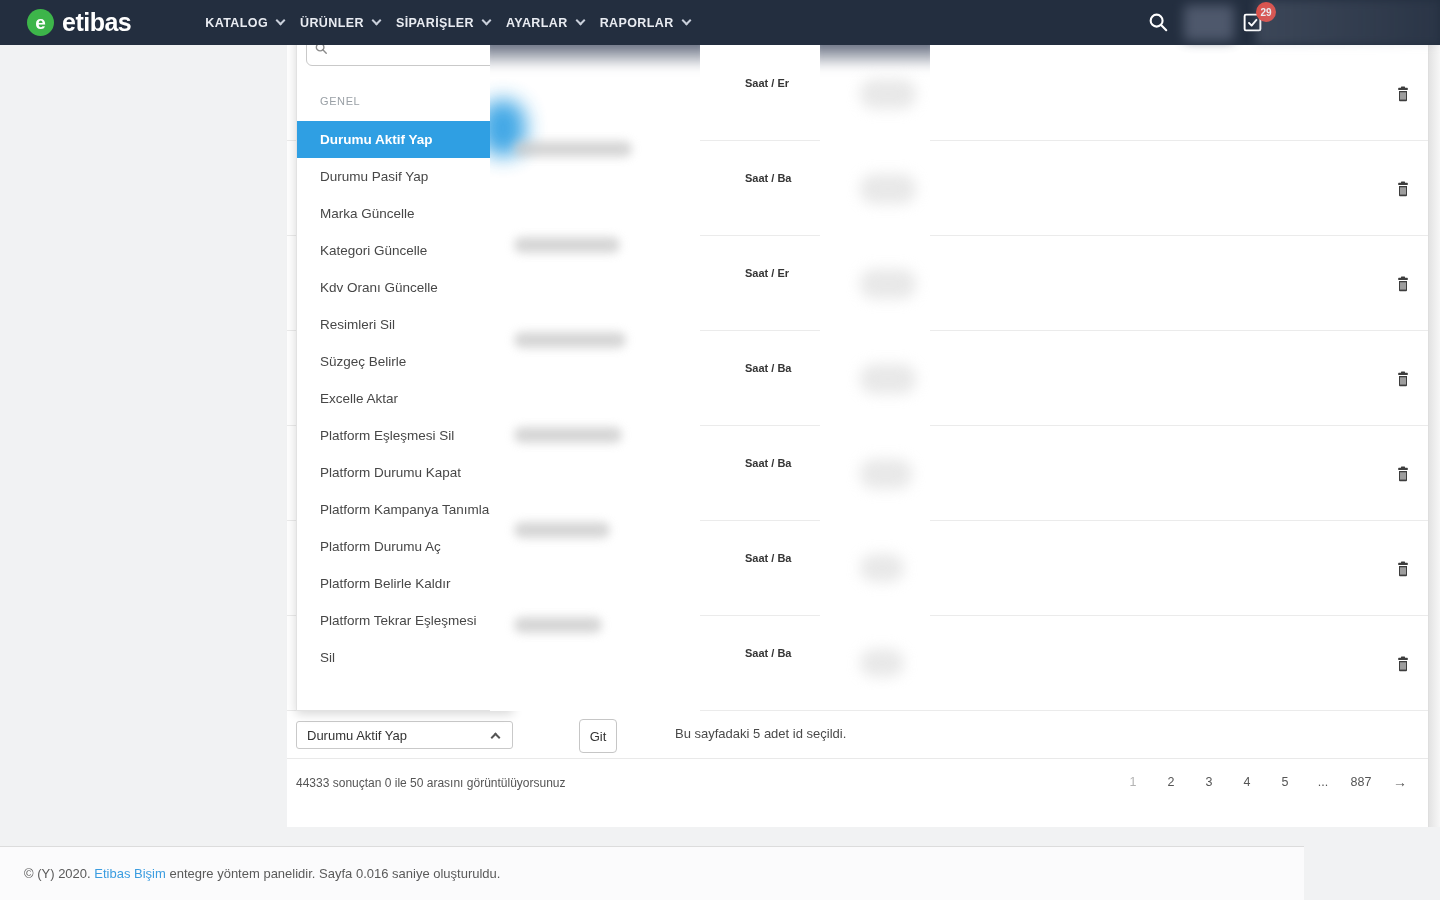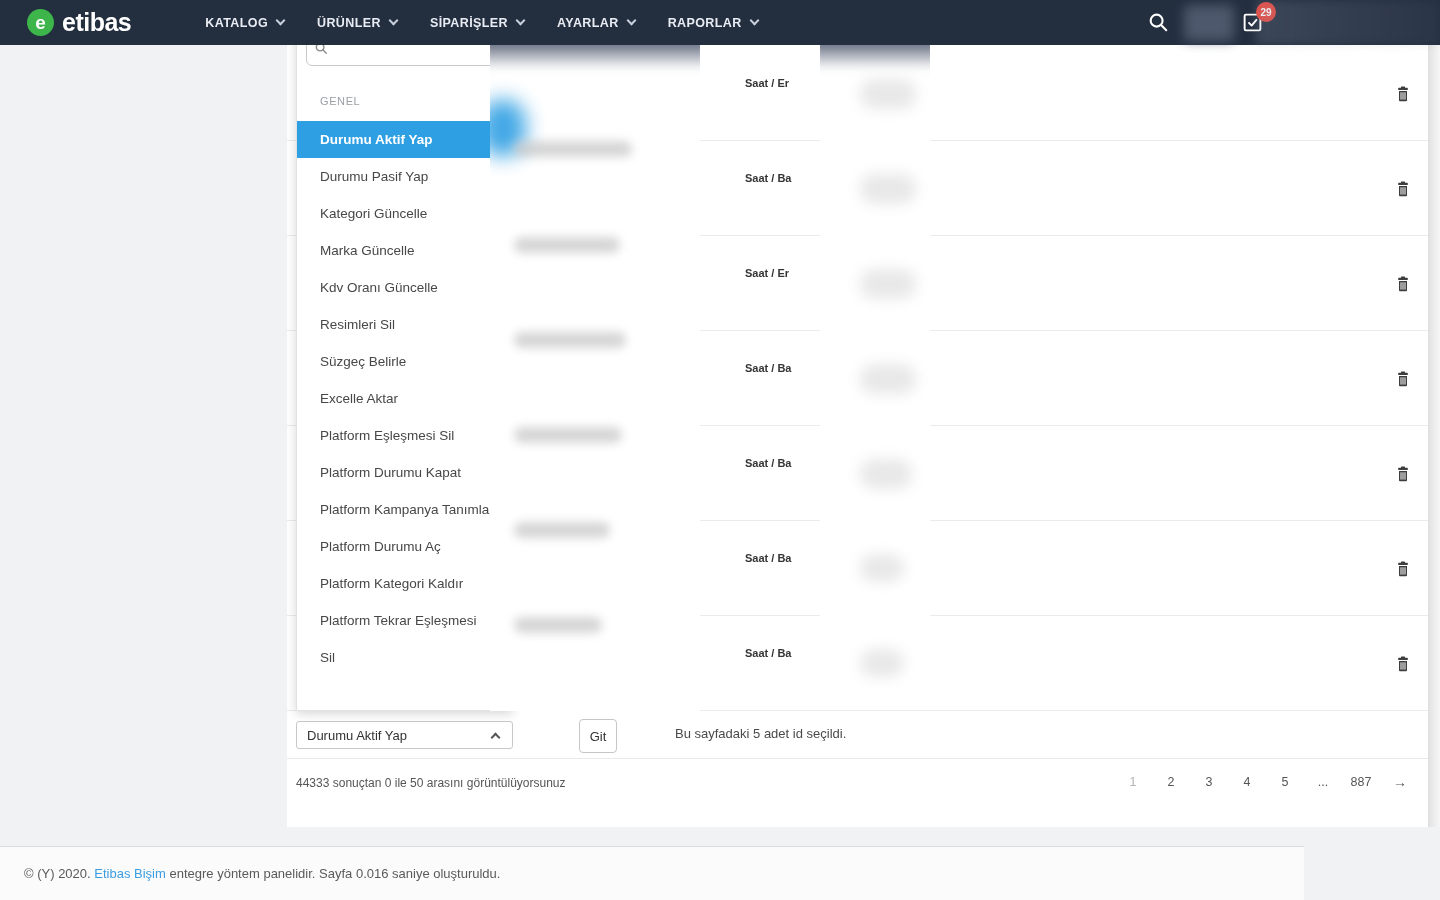--- a/index.html
+++ b/index.html
@@ -8,21 +8,21 @@
   #app { position:absolute; inset:0; width:1440px; height:900px; }
 
   
   .navbar { position:absolute; left:0; top:0; width:1440px; height:45px;
             background:#232e3f; z-index:40; display:flex; align-items:center; }
   .logo { display:flex; align-items:center; padding-left:27px; cursor:pointer; }
   .logo-mark { width:27px; height:27px; border-radius:50%; background:#3db54a;
                color:#fff; font-weight:bold; font-size:19px; display:flex;
                align-items:center; justify-content:center; }
   .logo-text { color:#fff; font-size:25px; font-weight:800; margin-left:8px; letter-spacing:-0.5px; }
-  .nav-menu { display:flex; gap:33px; margin-left:74px; }
+  .nav-menu { display:flex; gap:16px; margin-left:74px; }
   .nav-item { color:#e9ecf2; font-size:12.5px; font-weight:700; letter-spacing:.4px;
               display:flex; align-items:center; cursor:pointer; }
   .caret-down { width:7px; height:7px; border-right:2px solid #c9cfda; border-bottom:2px solid #c9cfda;
                 transform:rotate(45deg); margin-left:9px; margin-top:-4px; }
   .nav-right { position:absolute; right:0; top:0; height:45px; width:320px; }
   .nav-search { position:absolute; left:27px; top:11px; cursor:pointer; }
   .nav-blur-box { position:absolute; left:64px; top:5px; width:50px; height:36px; border-radius:4px;
                   background:#566074; filter:blur(6px); opacity:.85; }
   .nav-tasks { position:absolute; left:122px; top:12px; cursor:pointer; }
   .nav-badge { position:absolute; left:136px; top:2px; min-width:20px; height:20px; border-radius:50%;
@@ -199,31 +199,31 @@
   <div class="dropdown">
     <input class="dd-search" placeholder="" style="">
     <span class="dd-search-icon"><svg width="14" height="14" viewBox="0 0 24 24" fill="none" stroke="#8a8a8a" stroke-width="2.4" stroke-linecap="round">
           <circle cx="10.5" cy="10.5" r="6.5"></circle>
           <line x1="15.5" y1="15.5" x2="21" y2="21"></line>
         </svg></span>
     <div class="dd-group">GENEL</div>
     <div class="dd-items">
       <div class="dd-item active">Durumu Aktif Yap</div>
       <div class="dd-item">Durumu Pasif Yap</div>
+      <div class="dd-item">Marka Güncelle</div>
       <div class="dd-item">Kategori Güncelle</div>
-      <div class="dd-item">Marka Güncelle</div>
       <div class="dd-item">Kdv Oranı Güncelle</div>
       <div class="dd-item">Resimleri Sil</div>
       <div class="dd-item">Süzgeç Belirle</div>
       <div class="dd-item">Excelle Aktar</div>
       <div class="dd-item">Platform Eşleşmesi Sil</div>
       <div class="dd-item">Platform Durumu Kapat</div>
       <div class="dd-item">Platform Kampanya Tanımla</div>
       <div class="dd-item">Platform Durumu Aç</div>
-      <div class="dd-item">Platform Kategori Kaldır</div>
+      <div class="dd-item">Platform Belirle Kaldır</div>
       <div class="dd-item">Platform Tekrar Eşleşmesi</div>
       <div class="dd-item">Sil</div>
     </div>
   </div>
 
   <div class="blurA">
     <div class="blur-top"></div>
     <div class="blob-blue"></div>
     <div class="blob" style="left:24px; top:96px;  width:118px; height:16px;"></div>
     <div class="blob" style="left:24px; top:192px; width:106px; height:16px;"></div>

